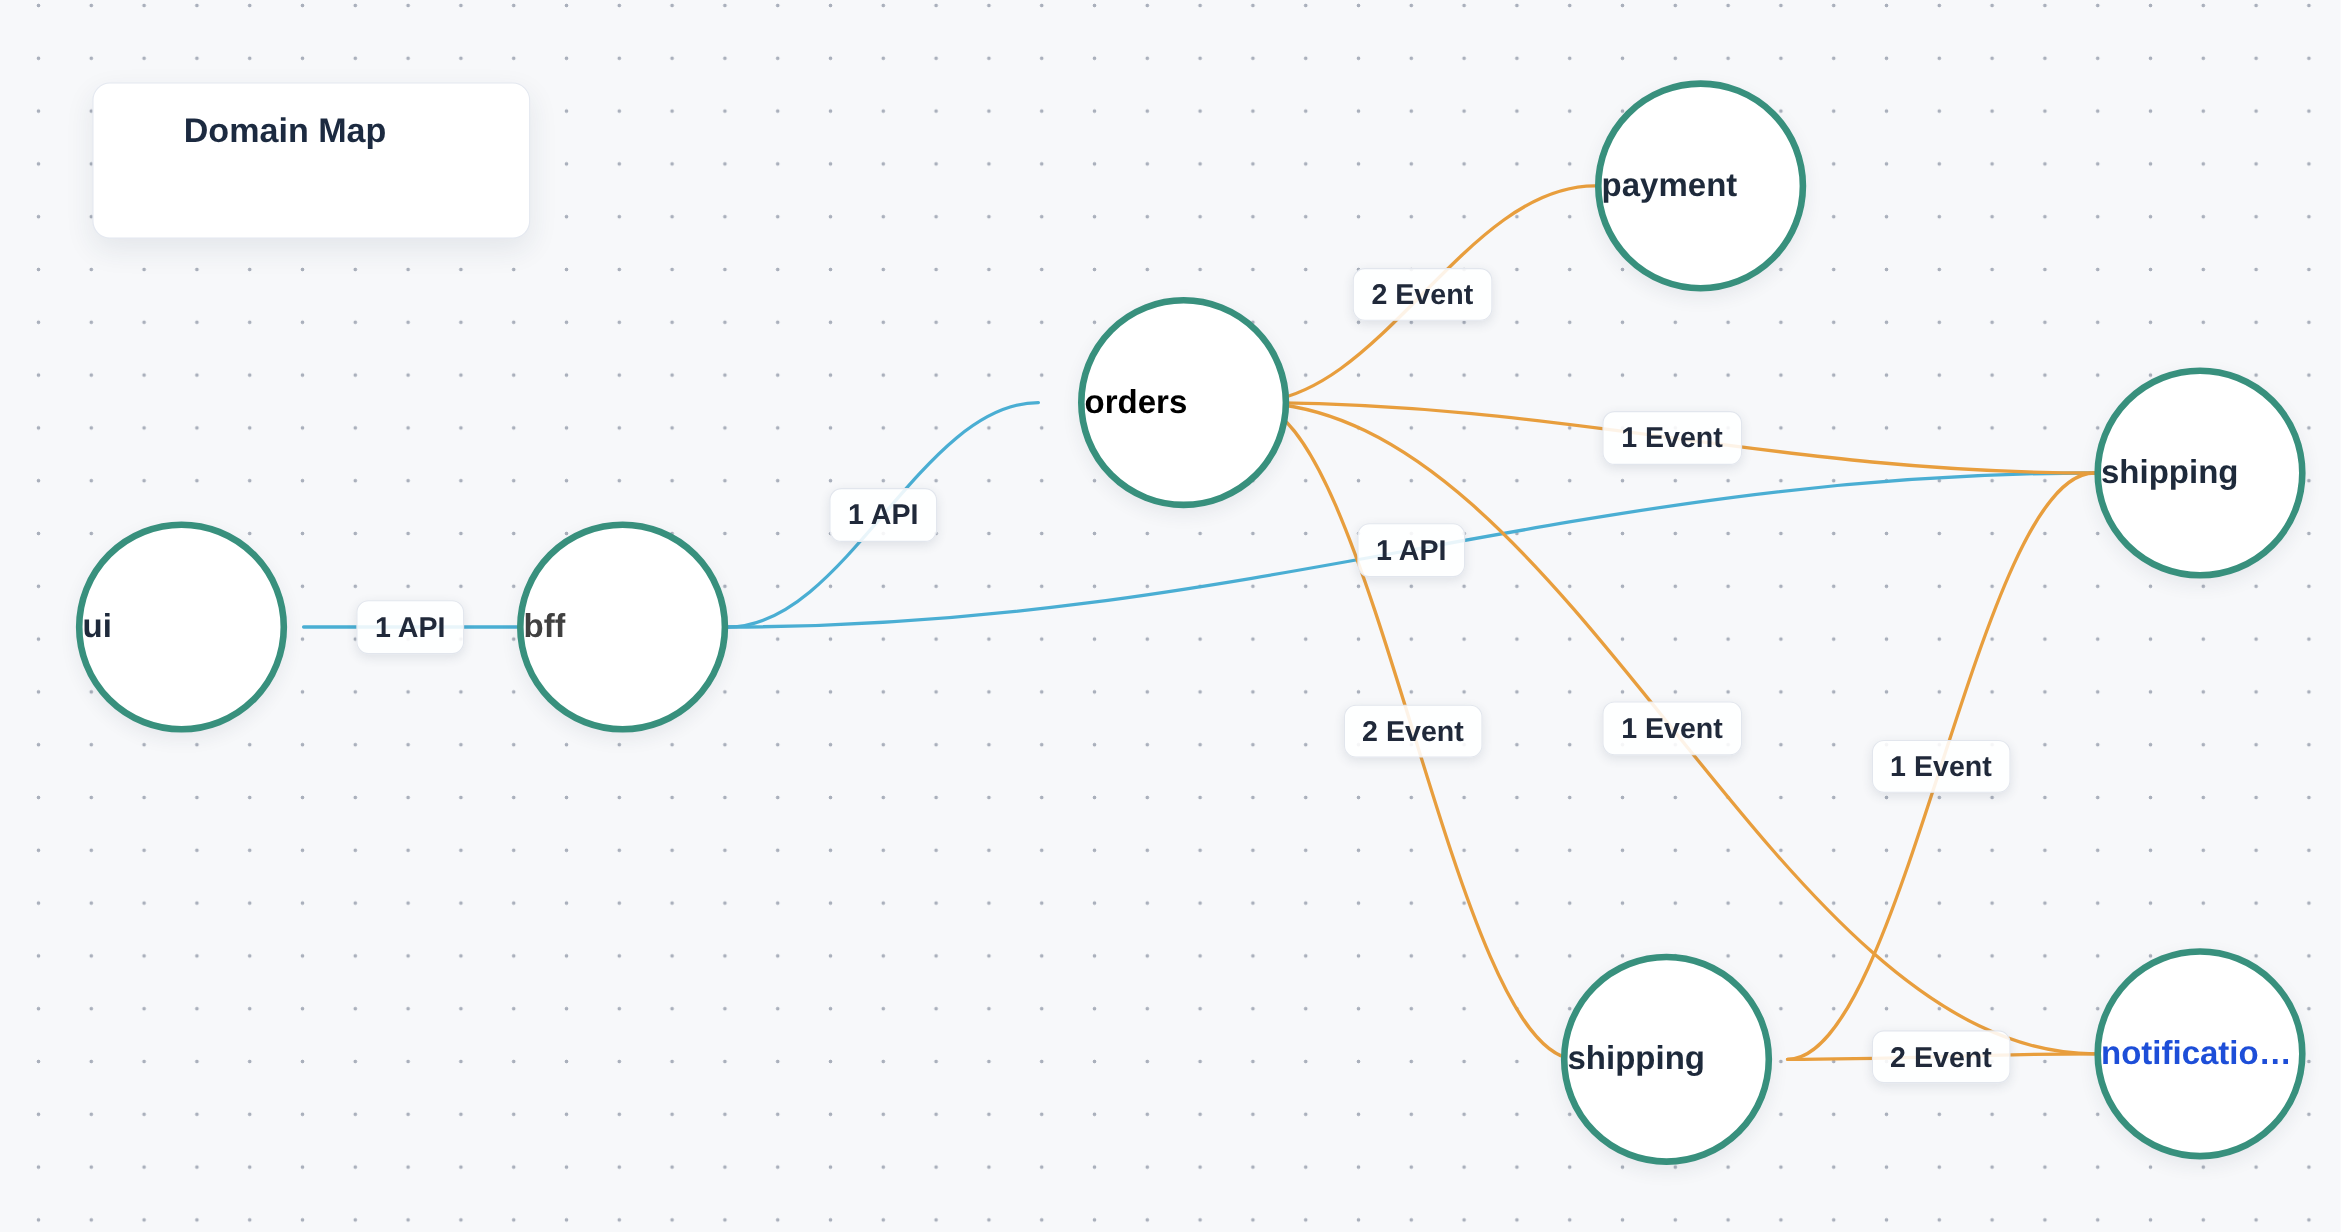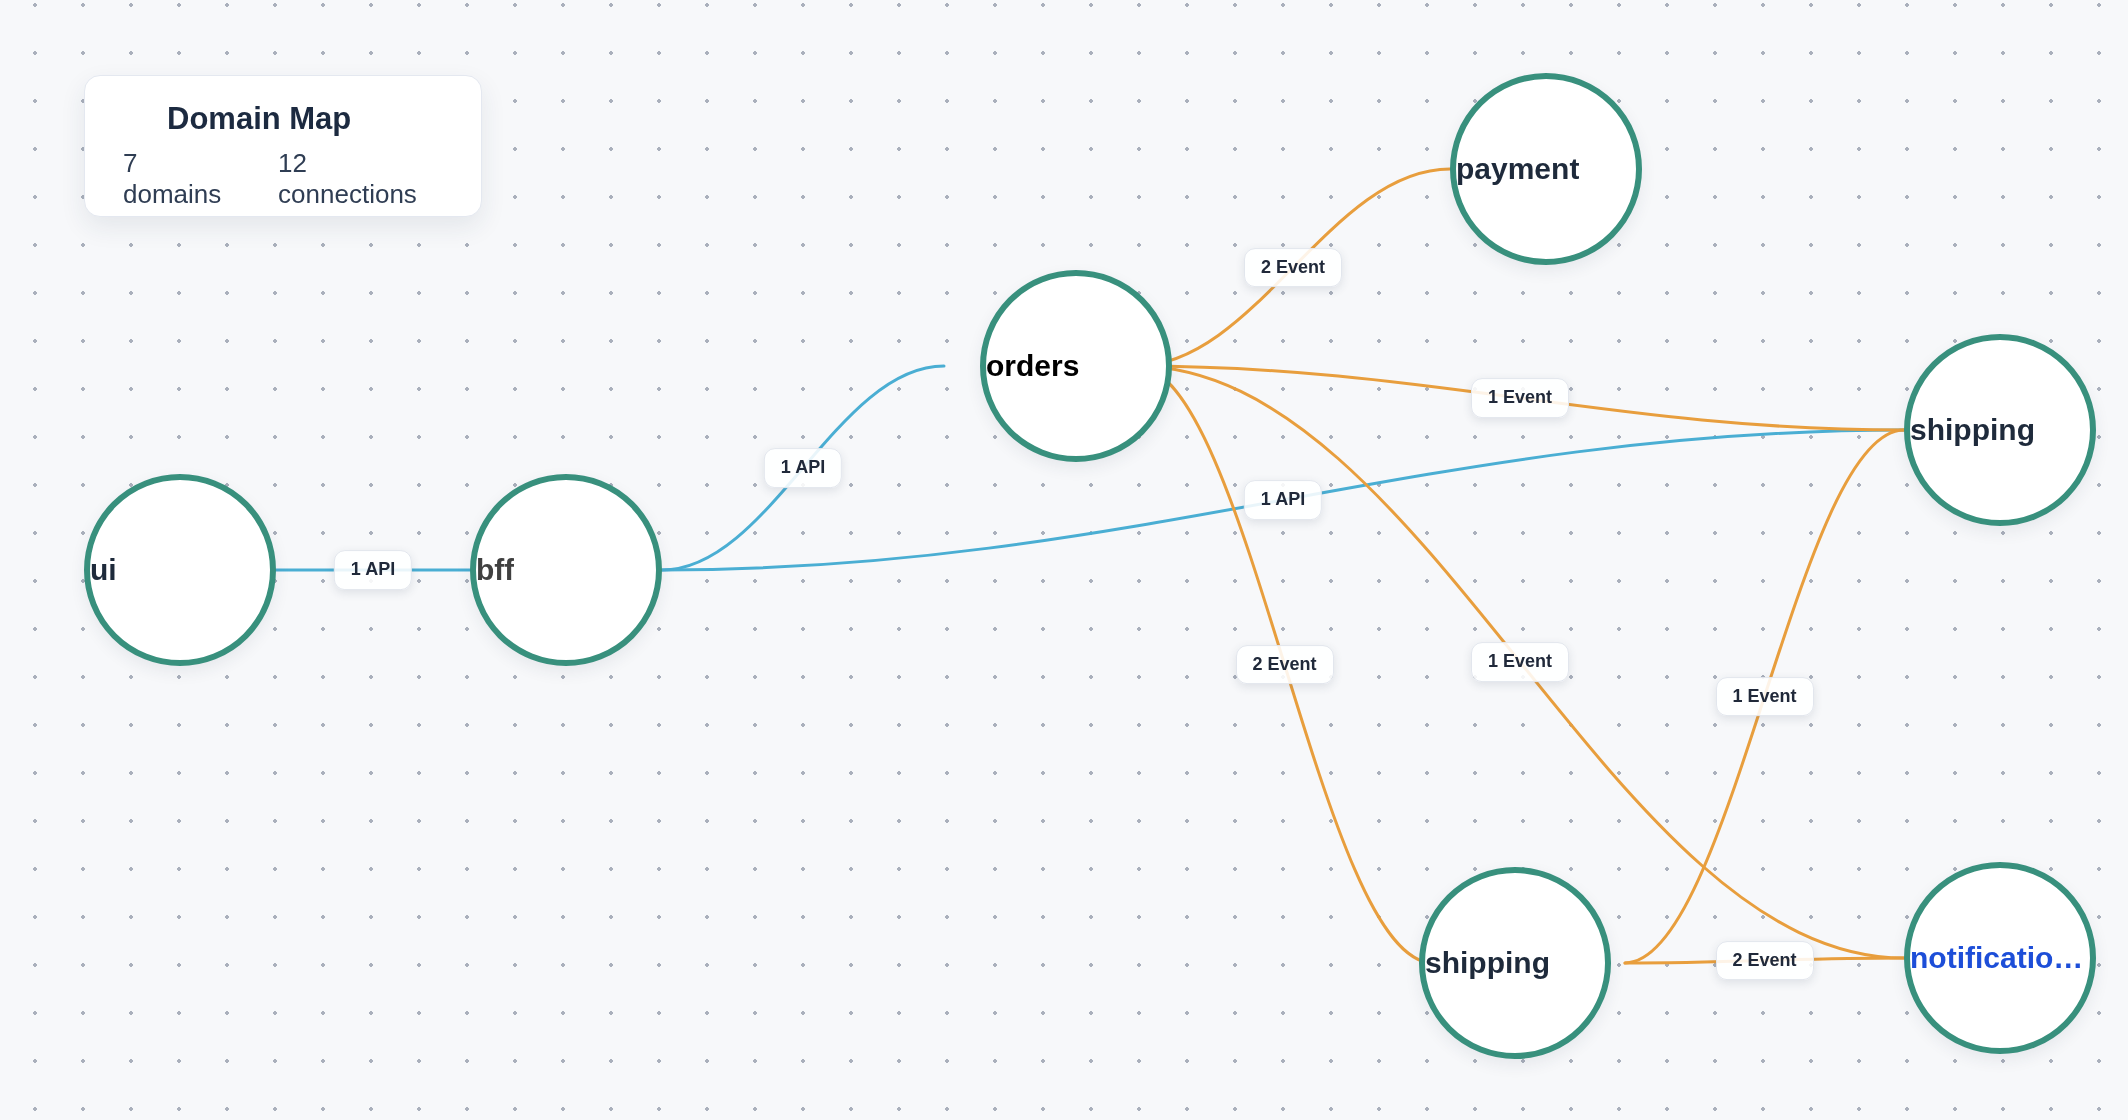--- a/index.html
+++ b/index.html
@@ -31,21 +31,21 @@
     stroke-width: 3px;
     stroke-linecap: round;
   }
   .edge-label {
     position: absolute;
     transform: translate(-50%, -50%);
     background: rgba(255,255,255,0.88);
     border: 1.5px solid #e2e6ed;
     border-radius: 11px;
     padding: 9px 16px;
-    font-size: 18px;
+    font-size: 26px;
     font-weight: 700;
     color: #20293a;
     box-shadow: 0 3px 10px rgba(40,55,80,0.12);
     white-space: nowrap;
     line-height: 1.1;
   }
   .node {
     position: absolute;
     box-sizing: border-box;
     border-radius: 50%;
@@ -116,21 +116,21 @@
       <div class="edge-label" style="left: 1283px; top: 500px; color: rgb(32, 41, 58);">1 API</div>
       <div class="edge-label" style="left: 1293px; top: 267.5px; color: rgb(32, 41, 58);">2 Event</div>
       <div class="edge-label" style="left: 1520px; top: 398px; color: rgb(32, 41, 58);">1 Event</div>
       <div class="edge-label" style="left: 1284.5px; top: 664.5px; color: rgb(32, 41, 58);">2 Event</div>
       <div class="edge-label" style="left: 1520px; top: 662px; color: rgb(32, 41, 58);">1 Event</div>
       <div class="edge-label" style="left: 1764.5px; top: 696.5px; color: rgb(32, 41, 58);">1 Event</div>
       <div class="edge-label" style="left: 1764.5px; top: 960.5px; color: rgb(32, 41, 58);">2 Event</div>
     </div>
 
   <div>
-      <div class="node" style="left: 84px; top: 474px; width: 192px; height: 192px; border-color: rgb(56, 144, 125); background: rgb(255, 255, 255); color: rgb(30, 42, 59);">
+      <div class="node" style="left: 69px; top: 474px; width: 192px; height: 192px; border-color: rgb(56, 144, 125); background: rgb(255, 255, 255); color: rgb(30, 42, 59);">
         <span>ui</span>
       </div>
       <div class="node" style="left: 470px; top: 474px; width: 192px; height: 192px; border-color: rgb(56, 144, 125); background: rgb(255, 255, 255); color: #404040;">
         <span>bff</span>
       </div>
       <div class="node" style="left: 980px; top: 270px; width: 192px; height: 192px; border-color: rgb(56, 144, 125); background: rgb(255, 255, 255); color: #000000;">
         <span>orders</span>
       </div>
       <div class="node" style="left: 1450px; top: 73px; width: 192px; height: 192px; border-color: rgb(56, 144, 125); background: rgb(255, 255, 255); color: rgb(30, 42, 59);">
         <span>payment</span>
@@ -141,19 +141,15 @@
       <div class="node" style="left: 1419px; top: 867px; width: 192px; height: 192px; border-color: rgb(56, 144, 125); background: rgb(255, 255, 255); color: rgb(30, 42, 59);">
         <span>shipping</span>
       </div>
       <div class="node" style="left: 1904px; top: 862px; width: 192px; height: 192px; border-color: rgb(56, 144, 125); background: rgb(255, 255, 255); color: #1d4ed8;">
         <span>notificatio…</span>
       </div>
     </div>
 
   <div class="info-card">
     <div class="info-title">Domain Map</div>
-    <div class="info-stats">
-      <span>7 domains</span>
-      <span>12 connections</span>
-    </div>
   </div>
 
 </div>
 
 </body></html>

